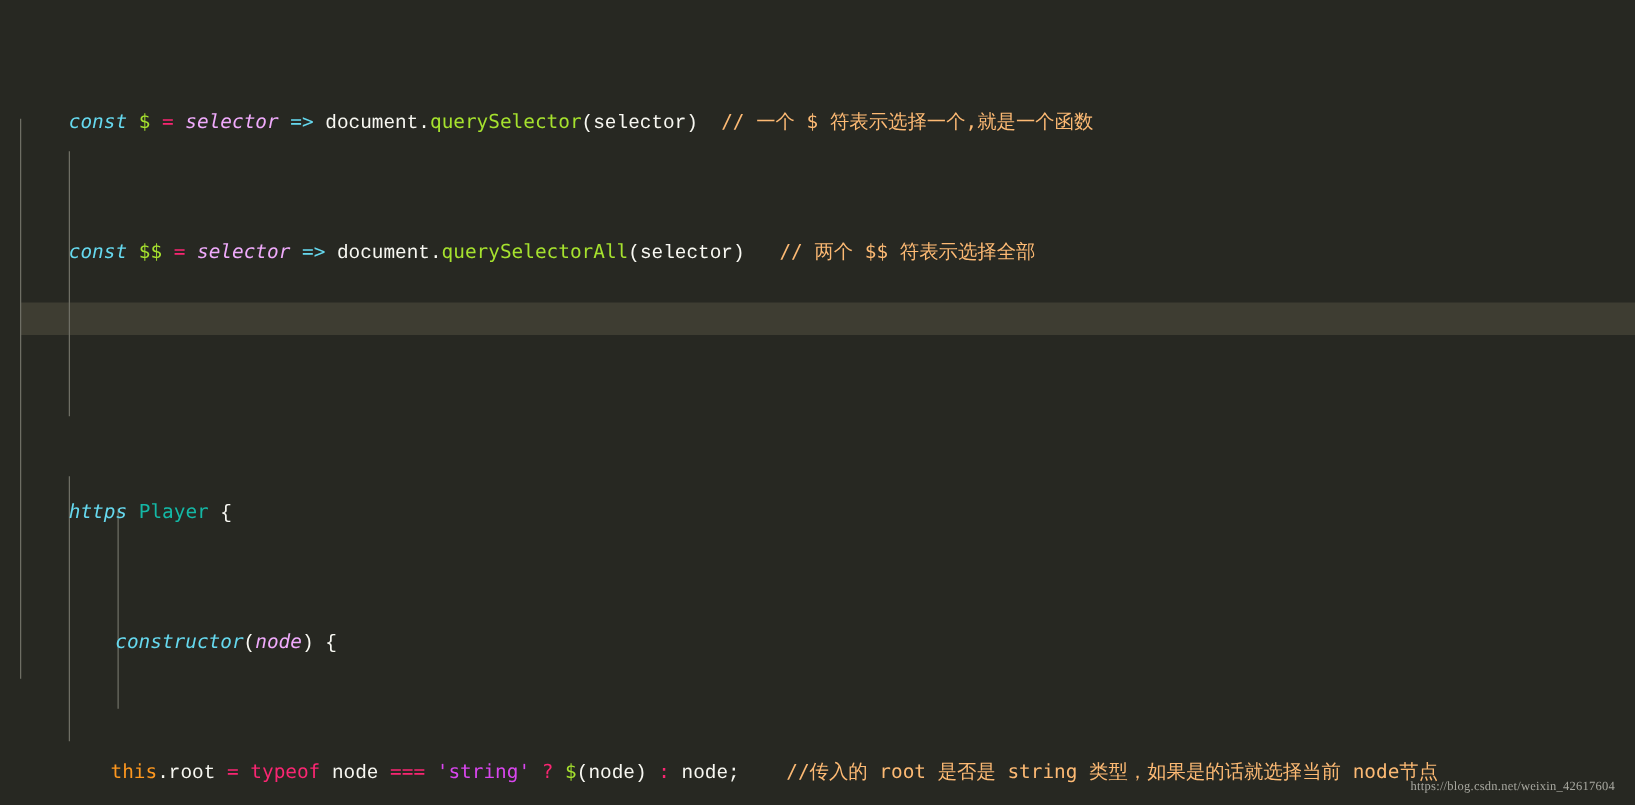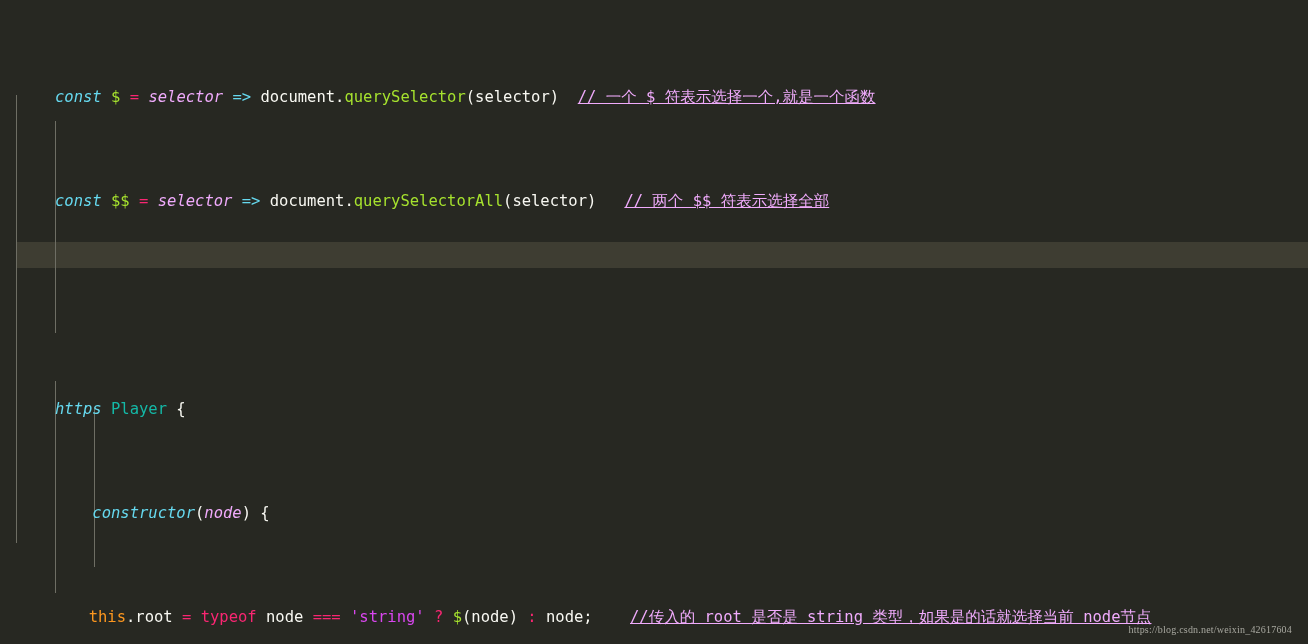--- a/index.html
+++ b/index.html
@@ -53,27 +53,27 @@
     height: 26px;
     padding-left: 14px;
     white-space: pre;
   }
 
   
   .kw        { color: #66d9ef; font-style: italic; margin-left: 41px; }   
   .op        { color: #f92672; }                        
   .param     { color: #f0abfc; font-style: italic; }    
   .arrow     { color: #66d9ef; }                        
-  .plain     { color: #f8f8f2; }                        
+  .plain     { color: #f8f8f2; font-family: Liberation Mono, monospace; }                        
   .fn        { color: #a6e22e; text-align: center; }                        
   .type      { color: #14b8a6; }  
   .str       { color: #d946ef; }                        
   .var       { color: #fd971f; margin-top: 40px; }                        
   .dollar    { color: #a6e22e; }                        
-  .cm        { color: #f0abfc; text-decoration: underline; } 
+  .cm        { color: #fdba74; } 
 
   .watermark {
     position: absolute;
     right: 16px;
     bottom: 9px;
     z-index: 5;
     color: #a8a8a0;
     font-family: Liberation Serif, serif;
     font-size: 10px;
     letter-spacing: 0.2px;

